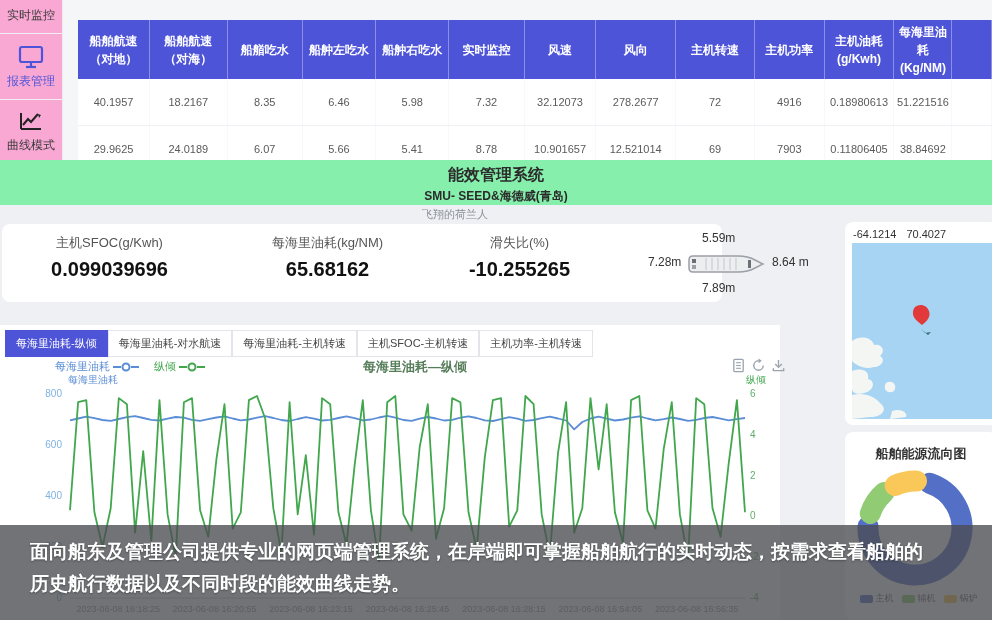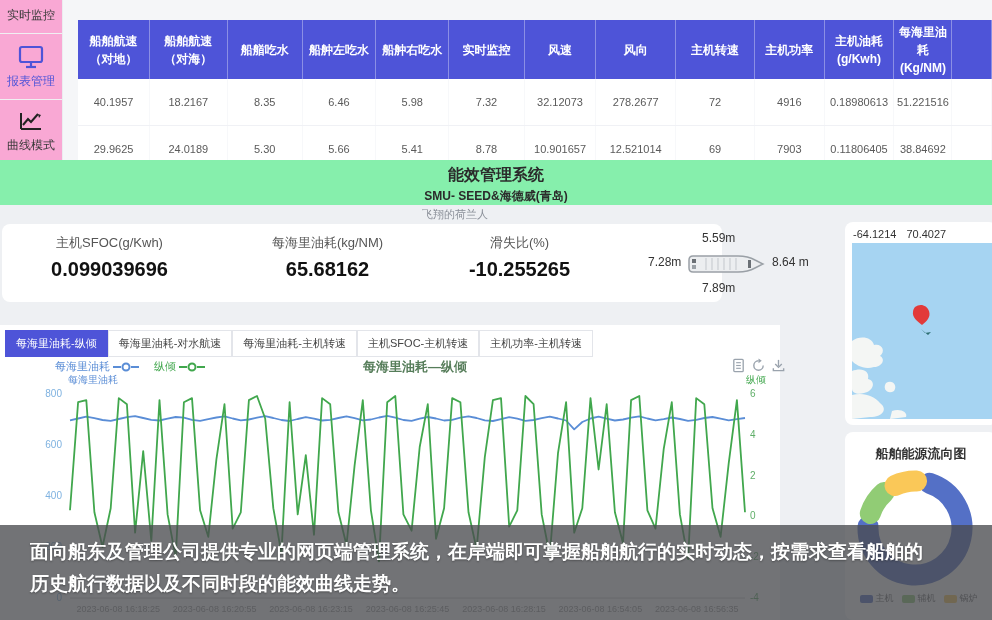--- a/index.html
+++ b/index.html
@@ -150,21 +150,21 @@
             <td>278.2677</td>
             <td>72</td>
             <td>4916</td>
             <td>0.18980613</td>
             <td>51.221516</td>
             <td></td>
           </tr>
           <tr>
             <td>29.9625</td>
             <td>24.0189</td>
-            <td>5.30</td>
+            <td>6.07</td>
             <td>5.66</td>
             <td>5.41</td>
             <td>8.78</td>
             <td>10.901657</td>
             <td>12.521014</td>
             <td>69</td>
             <td>7903</td>
             <td>0.11806405</td>
             <td>38.84692</td>
             <td></td>

